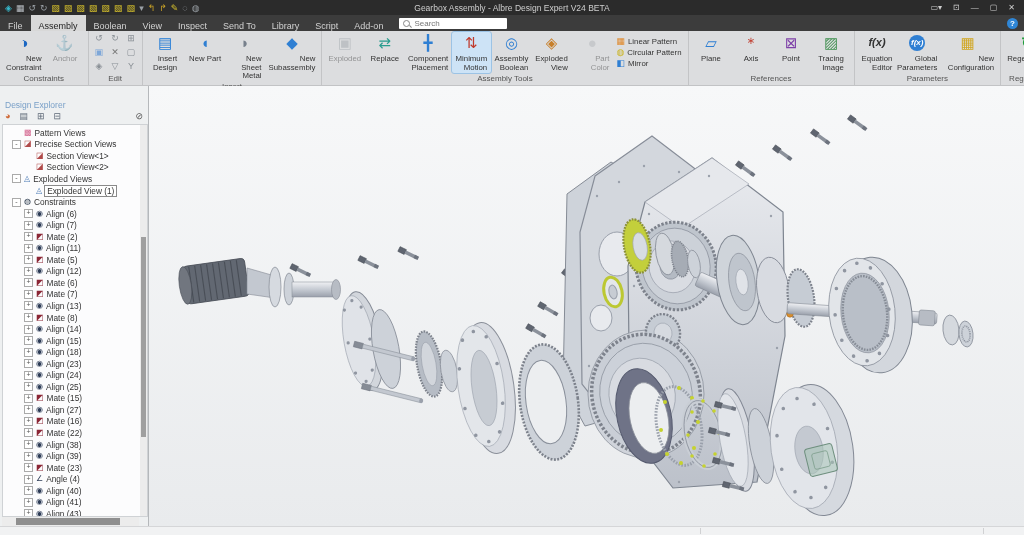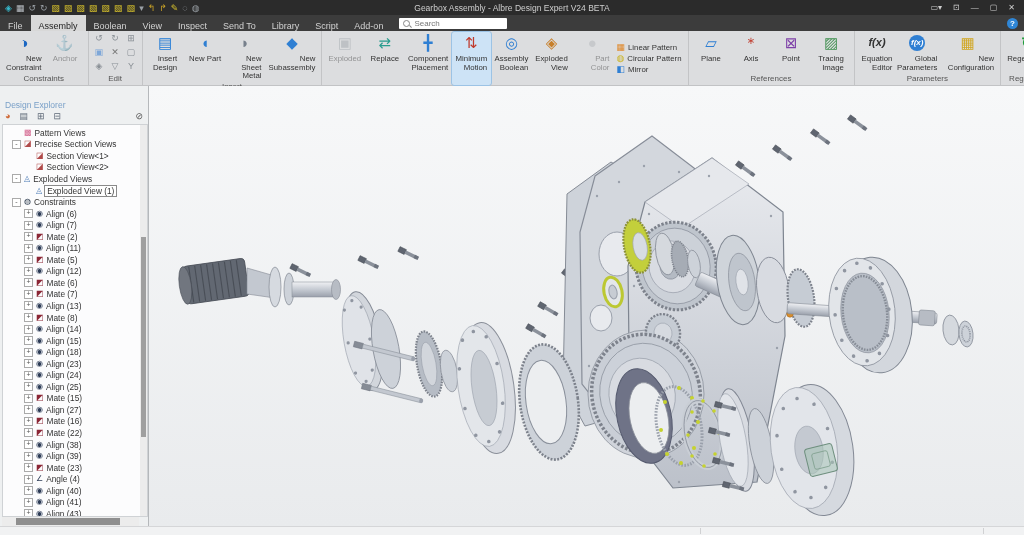--- a/index.html
+++ b/index.html
@@ -245,20 +245,21 @@
             <div class="rlitem">
             <span class="rlico" style="color: rgb(201, 178, 26);">◍</span>
             <span>Circular Pattern</span>
             </div>
             <div class="rlitem">
             <span class="rlico" style="color: rgb(47, 127, 211);">◧</span>
             <span>Mirror</span>
             </div>
           </div>
       </div>
+      <div class="glabel">Assembly Tools</div>
     </div>
 
     <div class="rgroup">
       <div class="rbtns">
 
       <div class="rbtn">
           <span class="rico" style="color: rgb(47, 127, 211);">▱</span>
           <span class="rlabel">Plane</span>
           </div>
           <div class="rbtn">

